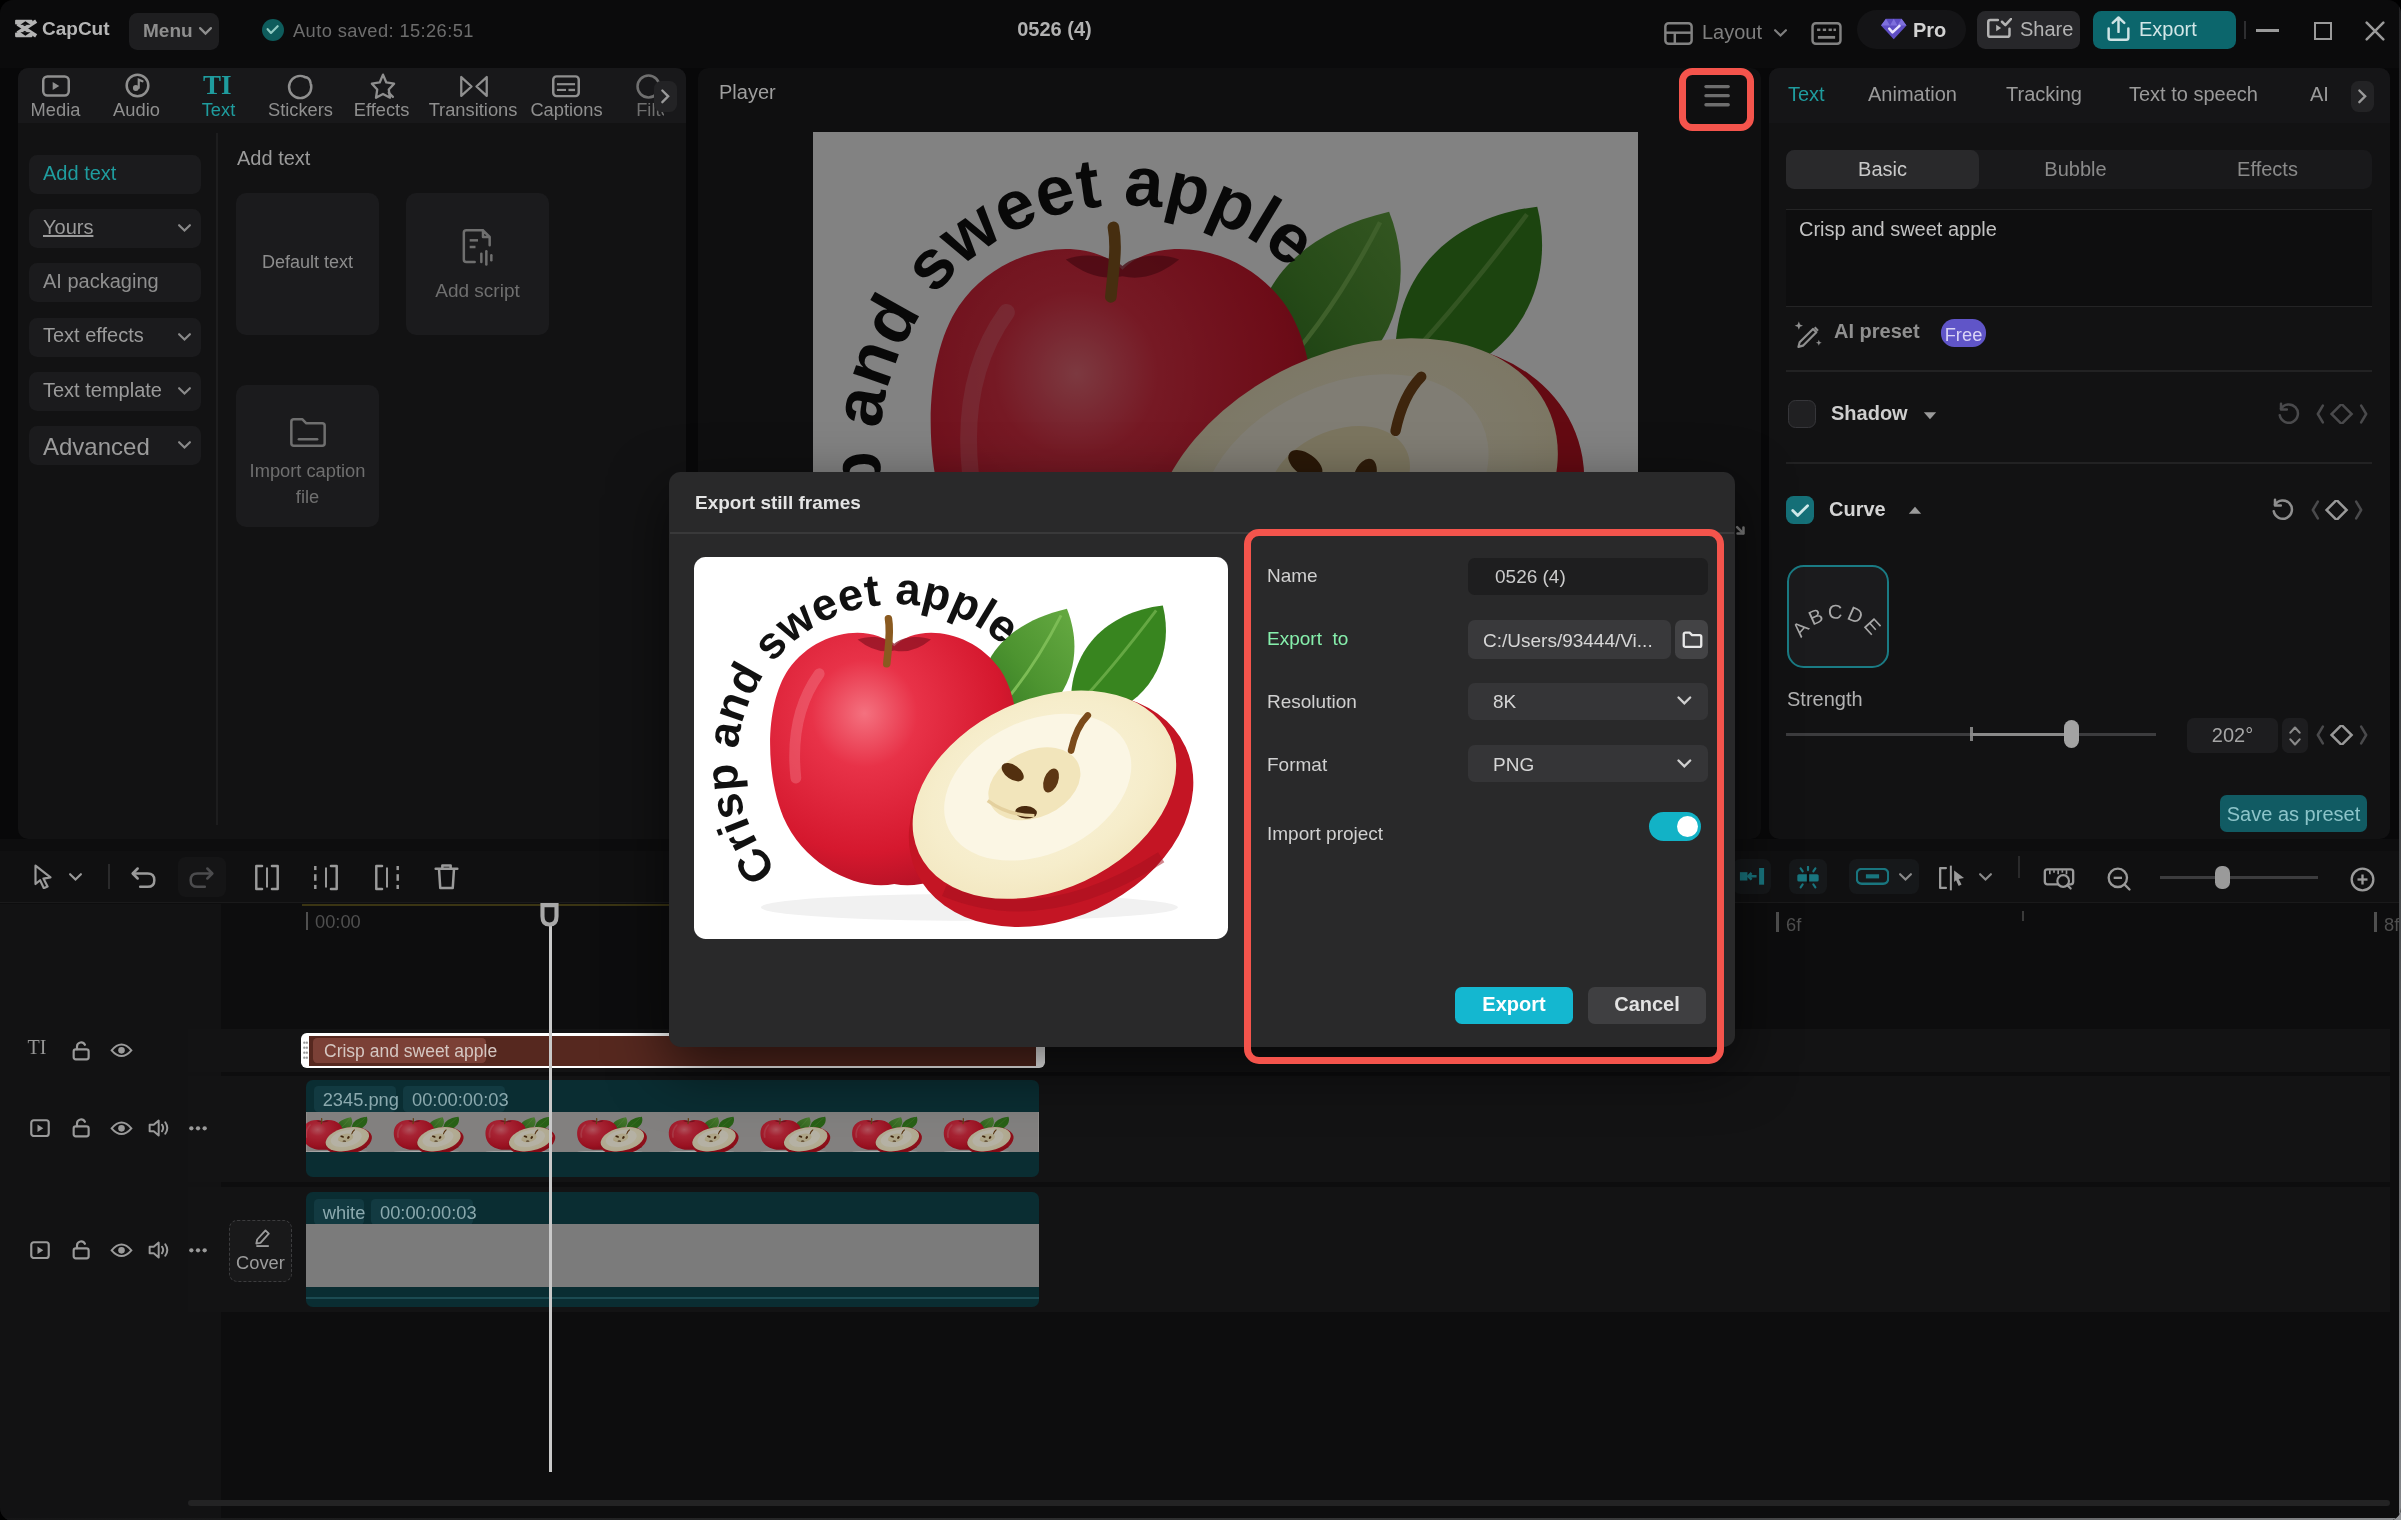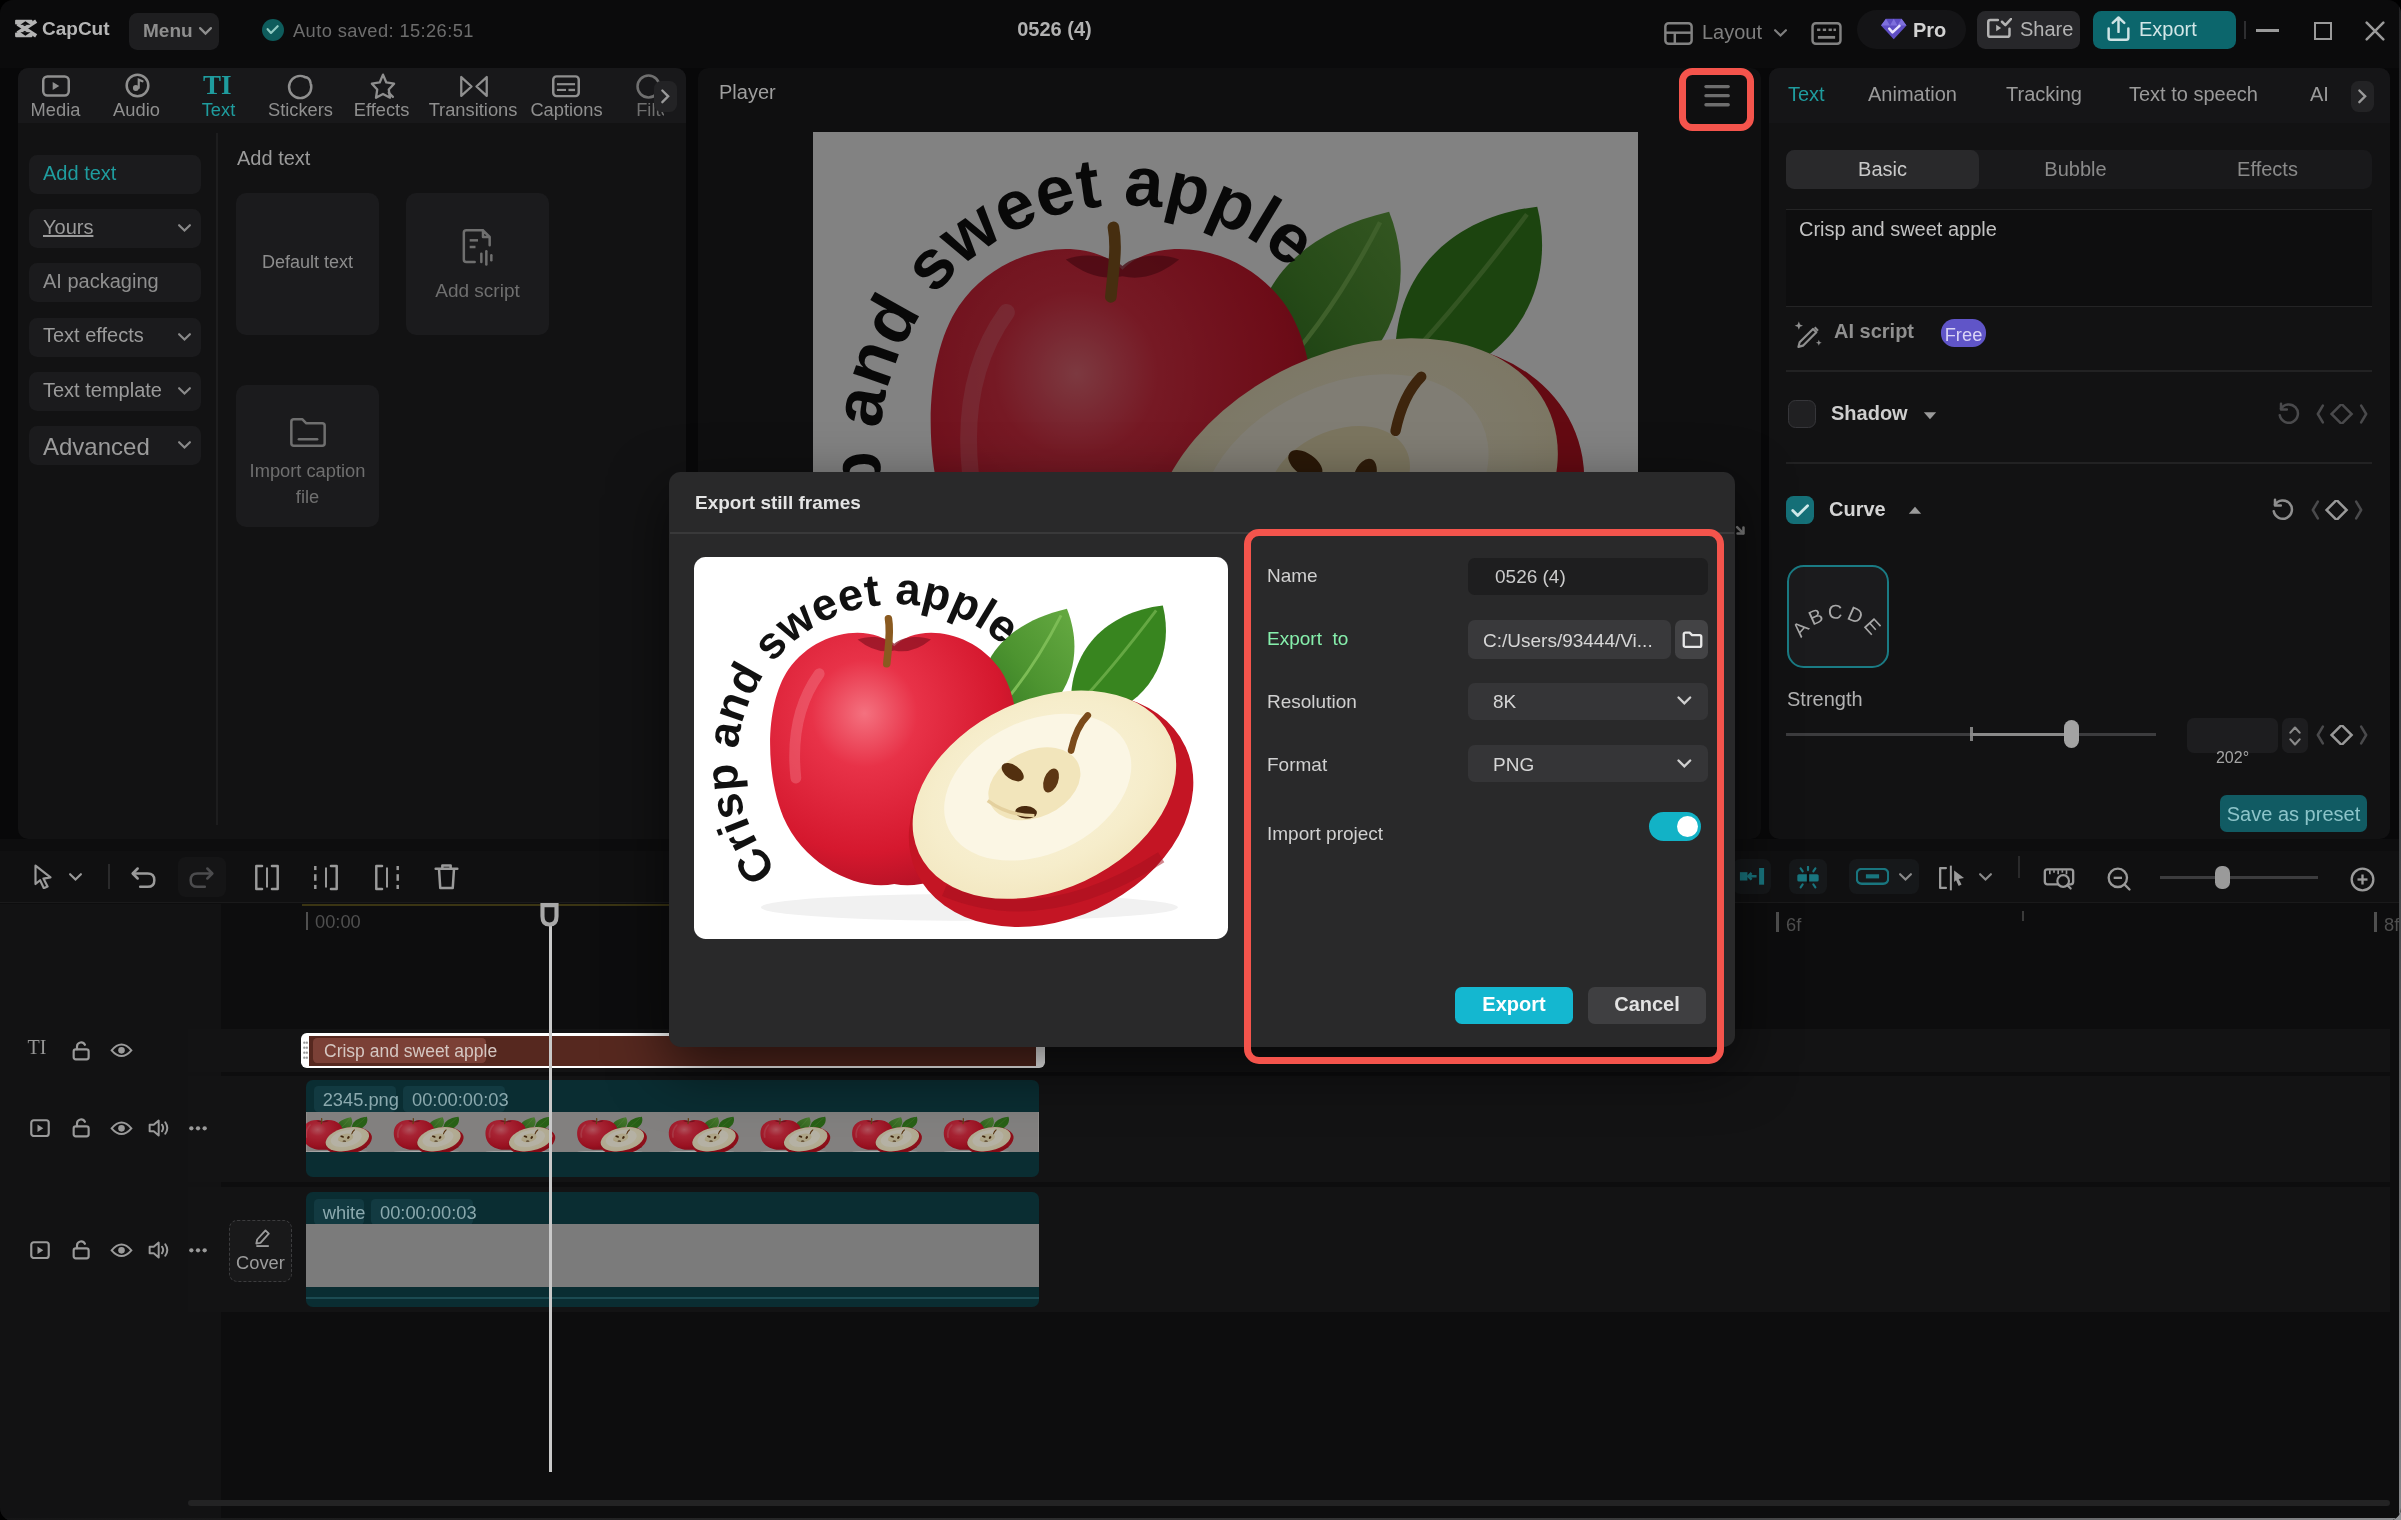--- a/index.html
+++ b/index.html
@@ -287,21 +287,21 @@
 
   <div class="abs" style="left:1786px;top:209px;width:586px;height:98px;background:#0e0e0f;border-top:1.7px solid #242425;border-bottom:1.7px solid #242425;"></div>
   <div class="lbl" style="left:1799px;top:218px;font-size:20px;color:#c2c2c2;">Crisp and sweet apple</div>
 
   <svg class="abs" style="left:1793px;top:319px" width="30" height="30" viewBox="0 0 36 36">
     <path d="M8 28 L24 12 L28 16 L12 32 L6.5 33.5 Z" stroke="#8f8f8f" stroke-width="2.6" fill="none" stroke-linejoin="round"></path>
     <path d="M26 10 L30 14" stroke="#8f8f8f" stroke-width="2.6"></path>
     <path d="M7 3 L8.4 6.6 L12 8 L8.4 9.4 L7 13 L5.6 9.4 L2 8 L5.6 6.6 Z" fill="#8f8f8f"></path>
     <path d="M31 25 L32 27.5 L34.5 28.5 L32 29.5 L31 32 L30 29.5 L27.5 28.5 L30 27.5 Z" fill="#8f8f8f"></path>
   </svg>
-  <div class="lbl" style="left:1834px;top:320px;font-size:20px;font-weight:600;color:#8f8f8f;">AI script</div>
+  <div class="lbl" style="left:1834px;top:320px;font-size:20px;font-weight:600;color:#8f8f8f;">AI preset</div>
   <div class="abs" style="left:1941px;top:319px;width:45px;height:27.5px;border-radius:13.3px;background:#6055c8;"></div>
   <div class="lbl" style="left:1941px;top:324px;width:45px;text-align:center;font-size:18.3px;color:#d9d4f6;">Free</div>
   <div class="abs" style="left:1786px;top:370px;width:586px;height:1.7px;background:#222223;"></div>
 
   <div class="abs" style="left:1788px;top:400px;width:28px;height:28px;border-radius:7.5px;background:#202022;border:1.7px solid #36363a;"></div>
   <div class="lbl" style="left:1831px;top:402px;font-size:20px;font-weight:700;color:#cecece;">Shadow</div>
   <svg class="abs" style="left:1923px;top:411px" width="14" height="10" viewBox="0 0 17 12">
       <path d="M1 1.5 L8.5 10 L16 1.5 Z" fill="#9a9a9a"></path>
     </svg>
   <svg class="abs" style="left:2276px;top:402px" width="25" height="25" viewBox="0 0 30 30">
@@ -340,21 +340,21 @@
       </defs>
     <text font-size="24" fill="#a8a8a8" font-family="Liberation Sans" letter-spacing="4" text-anchor="middle"><textPath href="#abcarc" startOffset="50%">ABCDE</textPath></text>
   </svg>
 
   <div class="lbl" style="left:1787px;top:688px;font-size:20px;color:#b2b2b2;">Strength</div>
   <div class="abs" style="left:1786px;top:733px;width:370px;height:2.5px;background:#3c3c3e;"></div>
   <div class="abs" style="left:1970px;top:727px;width:2.5px;height:14px;background:#808080;"></div>
   <div class="abs" style="left:1970px;top:733px;width:100px;height:2.5px;background:#8a8a8a;"></div>
   <div class="abs" style="left:2064px;top:720px;width:15px;height:27.5px;border-radius:7.5px;background:#a3a3a3;"></div>
   <div class="abs" style="left:2187px;top:718px;width:91px;height:35px;border-radius:6.7px;background:#1d1d1f;"></div>
-  <div class="lbl" style="left:2187px;top:724px;width:91px;text-align:center;font-size:16px;color:#a5a5a5;margin-top:25px;">202°</div>
+  <div class="lbl" style="left:2187px;top:724px;width:91px;text-align:center;font-size:20px;color:#a5a5a5;">202°</div>
   <div class="abs" style="left:2282px;top:718px;width:26px;height:35px;border-radius:6.7px;background:#1d1d1f;"></div>
   <svg class="abs" style="left:2287px;top:725px" width="16" height="22" viewBox="0 0 19 26">
     <path d="M4 9 L9.5 3 L15 9" stroke="#8a8a8a" stroke-width="2.6" fill="none" stroke-linecap="round" stroke-linejoin="round"></path>
     <path d="M4 17 L9.5 23 L15 17" stroke="#8a8a8a" stroke-width="2.6" fill="none" stroke-linecap="round" stroke-linejoin="round"></path>
   </svg>
   <svg class="abs" style="left:2316px;top:725px" width="52" height="20" viewBox="0 0 62 24">
     <path d="M8 2 L2 12 L8 22" stroke="#4a4a4c" stroke-width="3" fill="none" stroke-linecap="round" stroke-linejoin="round"></path>
     <rect x="22" y="3.5" width="17" height="17" transform="rotate(45 30.5 12)" stroke="#999" stroke-width="3" fill="none"></rect>
     <path d="M54 2 L60 12 L54 22" stroke="#4a4a4c" stroke-width="3" fill="none" stroke-linecap="round" stroke-linejoin="round"></path>
   </svg>

